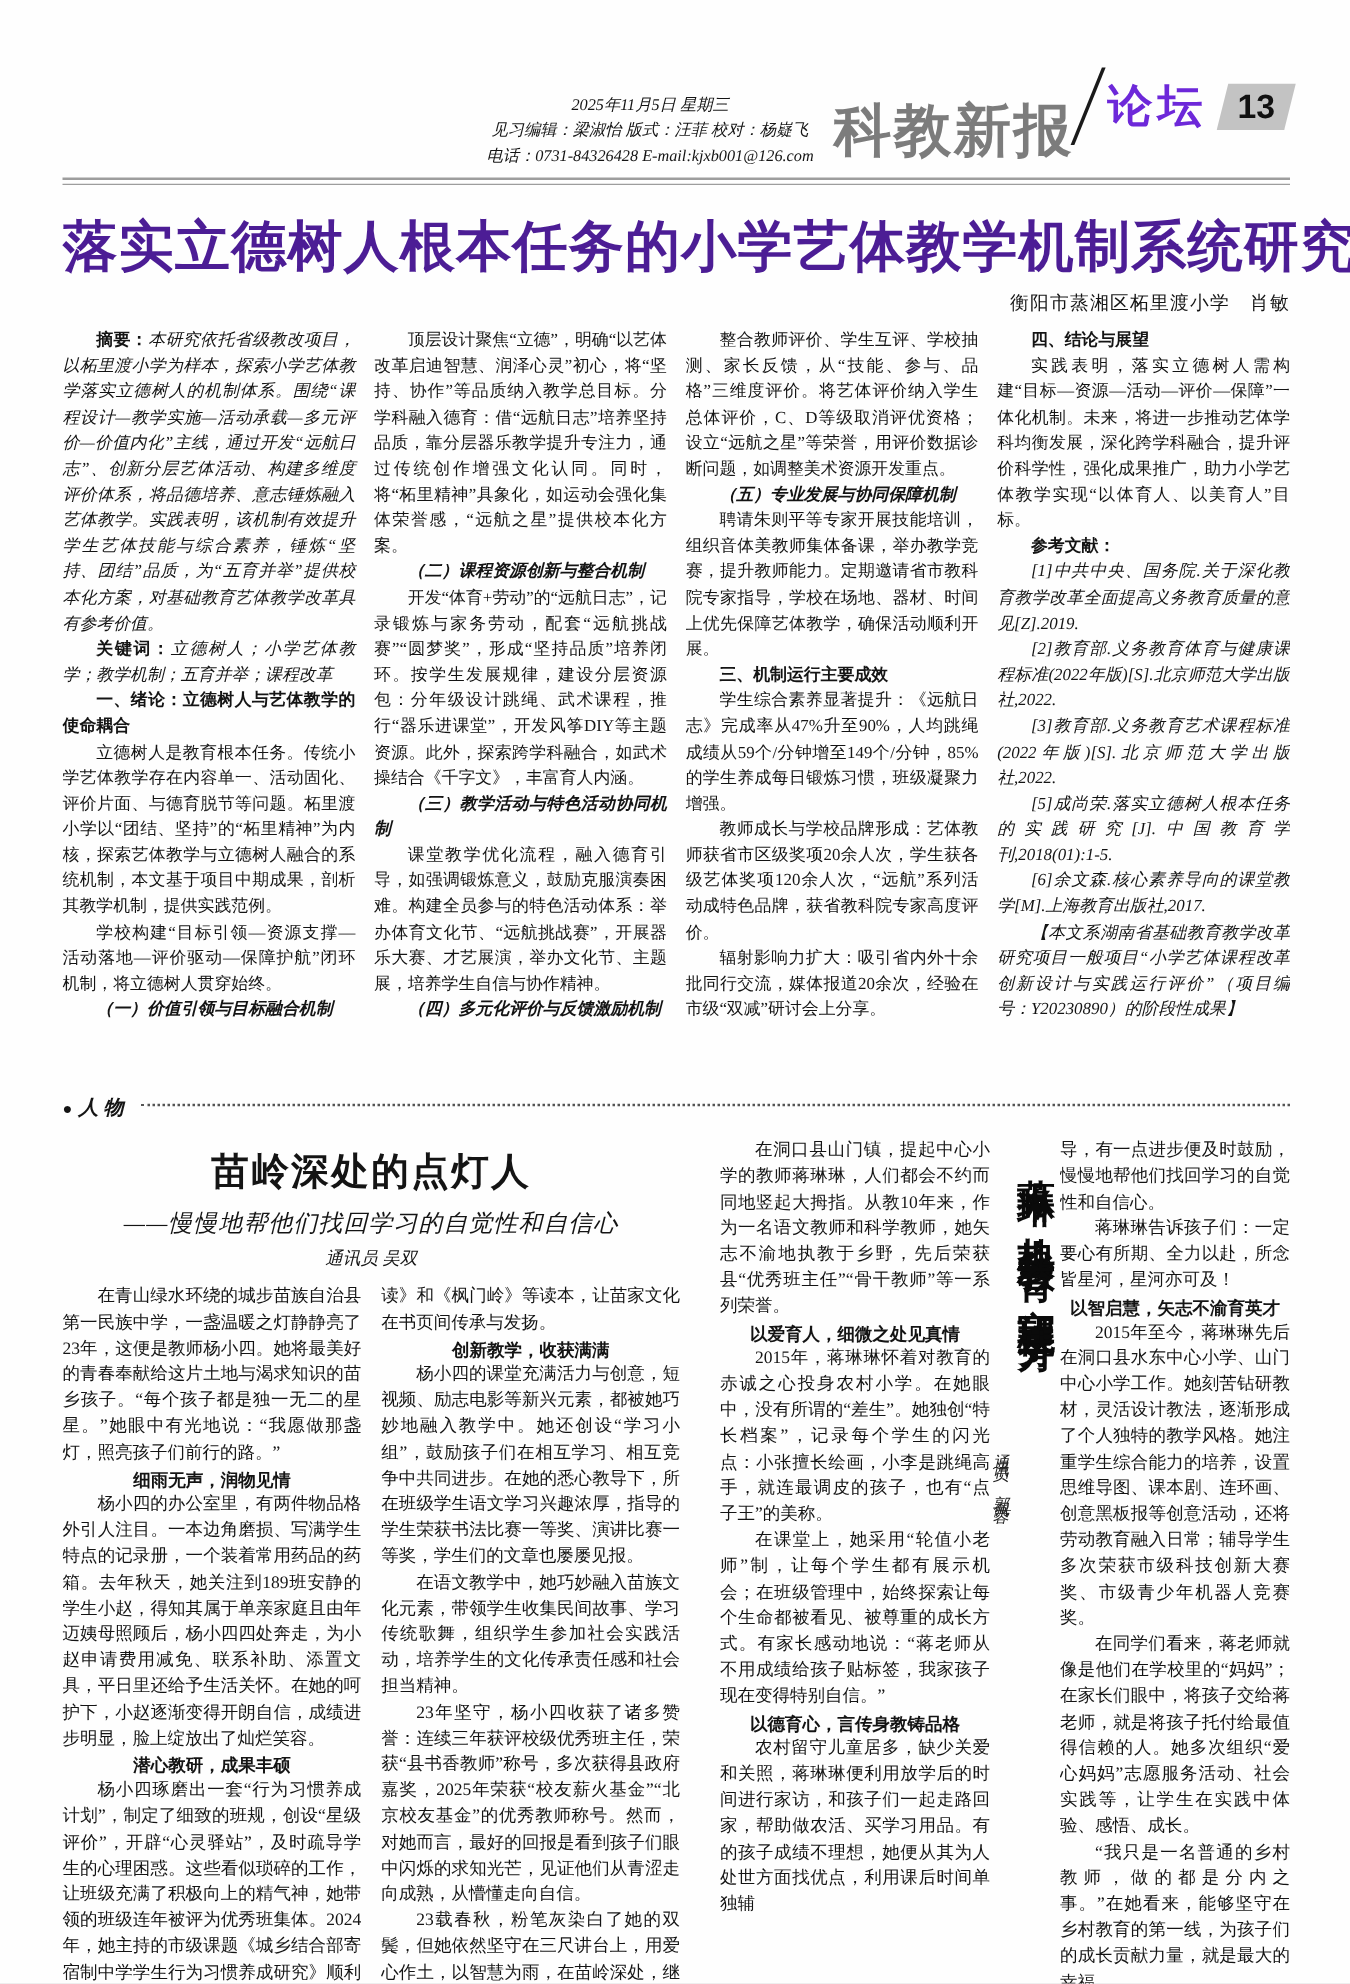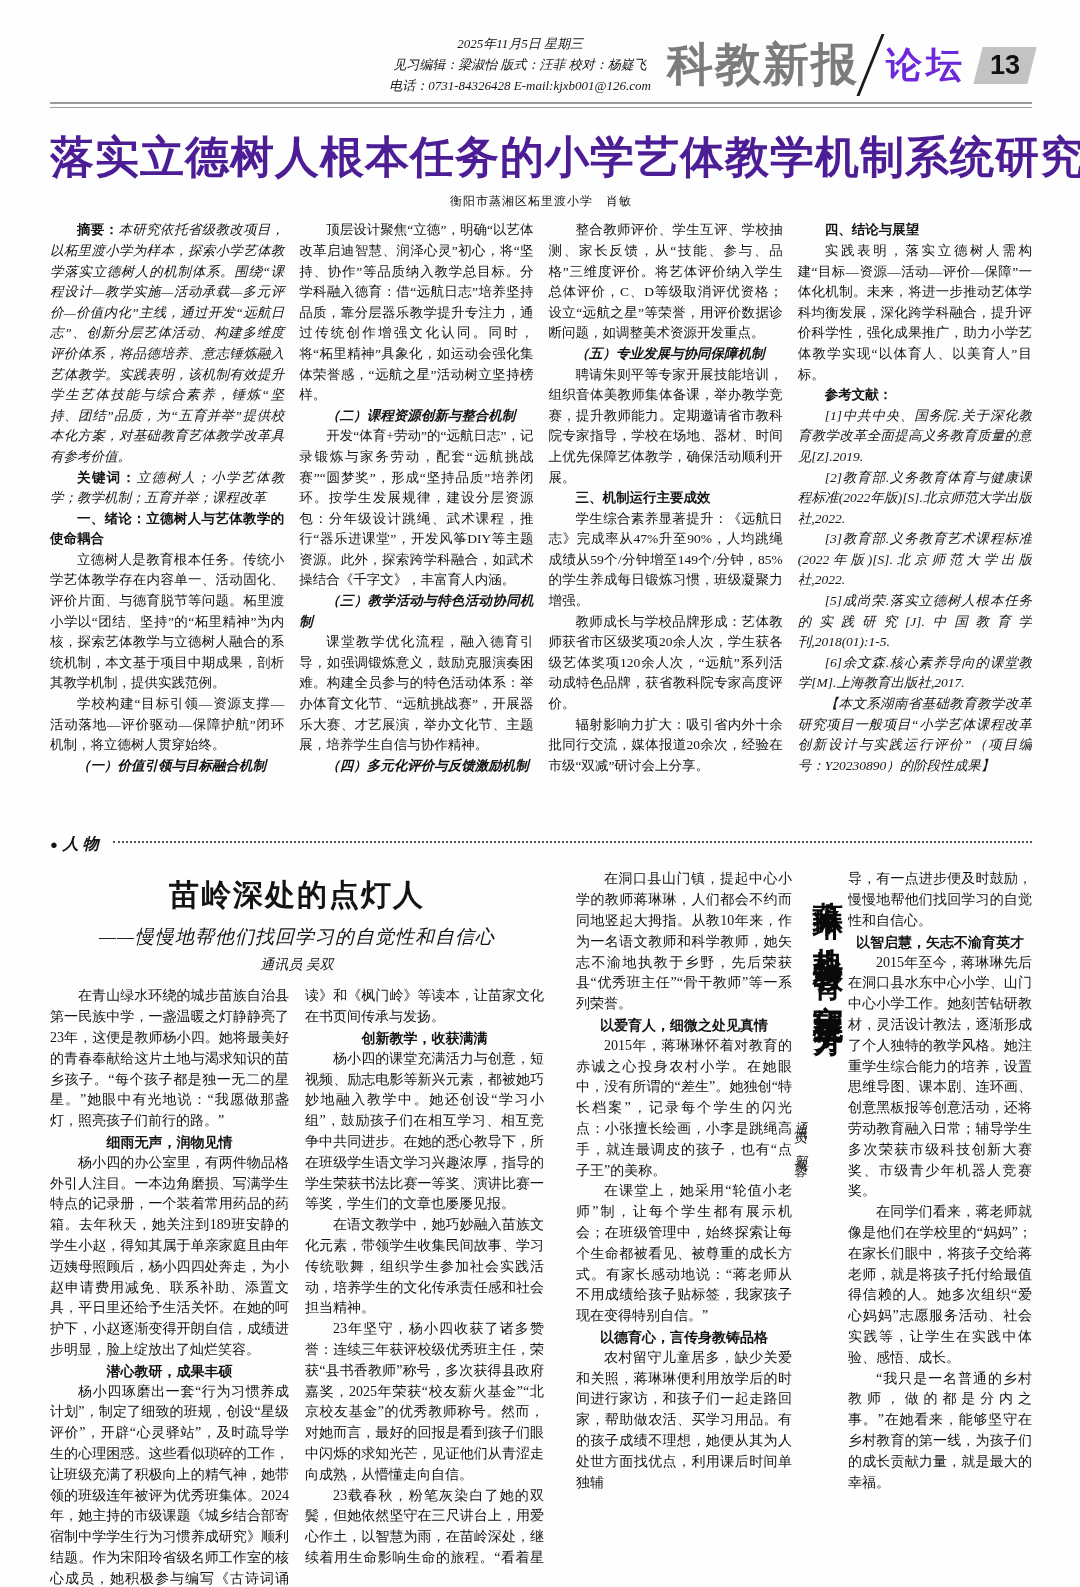--- a/index.html
+++ b/index.html
@@ -6,32 +6,32 @@
   .page{
     width:1080px;height:1587px;background:#fefefe;margin:0 auto;
     box-sizing:border-box;padding:34px 48px 0 50px;
     font-family:"Liberation Serif","DejaVu Serif",serif;color:#141414;
     overflow:hidden;position:relative;
   }
   
   .header{display:flex;justify-content:flex-end;align-items:flex-end;gap:16px;}
   .header-info{text-align:center;font-size:13px;line-height:1.6;font-style:italic;white-space:nowrap;}
   .masthead{display:flex;align-items:center;}
-  .masthead-name{font-size:46px;font-weight:900;color:#7c7c7c;letter-spacing:2px;font-family:"Liberation Serif","DejaVu Serif",serif;}
+  .masthead-name{font-size:46px;font-weight:900;color:#7c7c7c;letter-spacing:2px;font-family:"Liberation Serif","DejaVu Serif",serif;margin-top:40px;}
   .masthead-slash{display:inline-block;width:3px;height:62px;background:#1a1a1a;transform:skewX(-22deg);margin:0 14px 0 10px;}
   .masthead-section{font-size:36px;font-weight:900;color:#6d28d9;font-family:"Liberation Sans","DejaVu Sans",sans-serif;letter-spacing:4px;margin-right:12px;}
   .pagenum-box{display:inline-block;background:#c3c3c3;transform:skewX(-14deg);padding:3px 12px;}
   .pagenum-box span{display:inline-block;transform:skewX(14deg);font-size:27px;font-weight:900;font-family:"Liberation Sans","DejaVu Sans",sans-serif;color:#111;}
   .double-rule{margin-top:6px;height:3px;border-top:2px solid #9d9d9d;border-bottom:1px solid #9d9d9d;}
   
   .main-title{
     margin:20px 0 6px;text-align:center;font-size:44px;font-weight:900;letter-spacing:1px;
     font-family:"Liberation Sans","DejaVu Sans",sans-serif;color:#4c1d95;white-space:nowrap;
   }
-  .main-byline{text-align:center;font-size:12px;margin:4px 0 10px;letter-spacing:1px;}
+  .main-byline{text-align:right;font-size:15px;margin:4px 0 10px;letter-spacing:1px;}
   .main-cols{column-count:4;column-gap:15px;height:600px;overflow:hidden;}
   .para{margin:0;font-size:13.5px;line-height:20.6px;text-align:justify;text-indent:2em;}
   .p-abstract,.p-ref,.p-note,.p-keywords{font-style:italic;}
   .p-abstract b,.p-keywords b{font-style:normal;font-family:"Liberation Sans","DejaVu Sans",sans-serif;}
   .p-h1{font-weight:bold;font-family:"Liberation Sans","DejaVu Sans",sans-serif;font-style:normal;break-inside:avoid;}
   .p-h2{font-weight:bold;font-style:italic;break-inside:avoid;}
   
   .people-divider{display:flex;align-items:center;margin-top:14px;}
   .people-bullet{font-size:13px;margin-right:5px;line-height:1;}
   .people-label{font-size:16px;font-weight:bold;font-style:italic;letter-spacing:4px;margin-right:10px;}
@@ -84,21 +84,21 @@
   <div>
     <h1 class="main-title">落实立德树人根本任务的小学艺体教学机制系统研究</h1>
     <div class="main-byline">衡阳市蒸湘区柘里渡小学　肖敏</div>
     <div class="main-cols">
         <p class="para p-abstract"><b>摘要：</b><span>本研究依托省级教改项目，以柘里渡小学为样本，探索小学艺体教学落实立德树人的机制体系。围绕“课程设计—教学实施—活动承载—多元评价—价值内化”主线，通过开发“远航日志”、创新分层艺体活动、构建多维度评价体系，将品德培养、意志锤炼融入艺体教学。实践表明，该机制有效提升学生艺体技能与综合素养，锤炼“坚持、团结”品质，为“五育并举”提供校本化方案，对基础教育艺体教学改革具有参考价值。</span></p>
         <p class="para p-keywords"><b>关键词：</b><span>立德树人；小学艺体教学；教学机制；五育并举；课程改革</span></p>
         <p class="para p-h1">一、绪论：立德树人与艺体教学的使命耦合</p>
         <p class="para p-body">立德树人是教育根本任务。传统小学艺体教学存在内容单一、活动固化、评价片面、与德育脱节等问题。柘里渡小学以“团结、坚持”的“柘里精神”为内核，探索艺体教学与立德树人融合的系统机制，本文基于项目中期成果，剖析其教学机制，提供实践范例。</p>
         <p class="para p-body">学校构建“目标引领—资源支撑—活动落地—评价驱动—保障护航”闭环机制，将立德树人贯穿始终。</p>
         <p class="para p-h2">（一）价值引领与目标融合机制</p>
-        <p class="para p-body">顶层设计聚焦“立德”，明确“以艺体改革启迪智慧、润泽心灵”初心，将“坚持、协作”等品质纳入教学总目标。分学科融入德育：借“远航日志”培养坚持品质，靠分层器乐教学提升专注力，通过传统创作增强文化认同。同时，将“柘里精神”具象化，如运动会强化集体荣誉感，“远航之星”活动树立坚持榜样。</p>
+        <p class="para p-body">顶层设计聚焦“立德”，明确“以艺体改革启迪智慧、润泽心灵”初心，将“坚持、协作”等品质纳入教学总目标。分学科融入德育：借“远航日志”培养坚持品质，靠分层器乐教学提升专注力，通过传统创作增强文化认同。同时，将“柘里精神”具象化，如运动会强化集体荣誉感，“远航之星”提供校本化方案。</p>
         <p class="para p-h2">（二）课程资源创新与整合机制</p>
         <p class="para p-body">开发“体育+劳动”的“远航日志”，记录锻炼与家务劳动，配套“远航挑战赛”“圆梦奖”，形成“坚持品质”培养闭环。按学生发展规律，建设分层资源包：分年级设计跳绳、武术课程，推行“器乐进课堂”，开发风筝DIY等主题资源。此外，探索跨学科融合，如武术操结合《千字文》，丰富育人内涵。</p>
         <p class="para p-h2">（三）教学活动与特色活动协同机制</p>
         <p class="para p-body">课堂教学优化流程，融入德育引导，如强调锻炼意义，鼓励克服演奏困难。构建全员参与的特色活动体系：举办体育文化节、“远航挑战赛”，开展器乐大赛、才艺展演，举办文化节、主题展，培养学生自信与协作精神。</p>
         <p class="para p-h2">（四）多元化评价与反馈激励机制</p>
         <p class="para p-body">整合教师评价、学生互评、学校抽测、家长反馈，从“技能、参与、品格”三维度评价。将艺体评价纳入学生总体评价，C、D等级取消评优资格；设立“远航之星”等荣誉，用评价数据诊断问题，如调整美术资源开发重点。</p>
         <p class="para p-h2">（五）专业发展与协同保障机制</p>
         <p class="para p-body">聘请朱则平等专家开展技能培训，组织音体美教师集体备课，举办教学竞赛，提升教师能力。定期邀请省市教科院专家指导，学校在场地、器材、时间上优先保障艺体教学，确保活动顺利开展。</p>
         <p class="para p-h1">三、机制运行主要成效</p>
         <p class="para p-body">学生综合素养显著提升：《远航日志》完成率从47%升至90%，人均跳绳成绩从59个/分钟增至149个/分钟，85%的学生养成每日锻炼习惯，班级凝聚力增强。</p>
@@ -150,20 +150,21 @@
           <p class="para p-body">在课堂上，她采用“轮值小老师”制，让每个学生都有展示机会；在班级管理中，始终探索让每个生命都被看见、被尊重的成长方式。有家长感动地说：“蒋老师从不用成绩给孩子贴标签，我家孩子现在变得特别自信。”</p>
           <p class="para p-h">以德育心，言传身教铸品格</p>
           <p class="para p-body">农村留守儿童居多，缺少关爱和关照，蒋琳琳便利用放学后的时间进行家访，和孩子们一起走路回家，帮助做农活、买学习用品。有的孩子成绩不理想，她便从其为人处世方面找优点，利用课后时间单独辅</p>
         </div>
       <div class="v-strip">
         <div class="v-byline">通讯员　郭佩蓉</div>
         <div class="v-title">蒋琳琳：扎根乡村教育，守望桃李芬芳</div>
       </div>
       <div class="b-col b-col2">
           <p class="para p-cont">导，有一点进步便及时鼓励，慢慢地帮他们找回学习的自觉性和自信心。</p>
+          <p class="para p-body">蒋琳琳告诉孩子们：一定要心有所期、全力以赴，所念皆星河，星河亦可及！</p>
           <p class="para p-h">以智启慧，矢志不渝育英才</p>
           <p class="para p-body">2015年至今，蒋琳琳先后在洞口县水东中心小学、山门中心小学工作。她刻苦钻研教材，灵活设计教法，逐渐形成了个人独特的教学风格。她注重学生综合能力的培养，设置思维导图、课本剧、连环画、创意黑板报等创意活动，还将劳动教育融入日常；辅导学生多次荣获市级科技创新大赛奖、市级青少年机器人竞赛奖。</p>
           <p class="para p-body">在同学们看来，蒋老师就像是他们在学校里的“妈妈”；在家长们眼中，将孩子交给蒋老师，就是将孩子托付给最值得信赖的人。她多次组织“爱心妈妈”志愿服务活动、社会实践等，让学生在实践中体验、感悟、成长。</p>
           <p class="para p-body">“我只是一名普通的乡村教师，做的都是分内之事。”在她看来，能够坚守在乡村教育的第一线，为孩子们的成长贡献力量，就是最大的幸福。</p>
         </div>
     </div>
 
   </div>
 </div>
 

